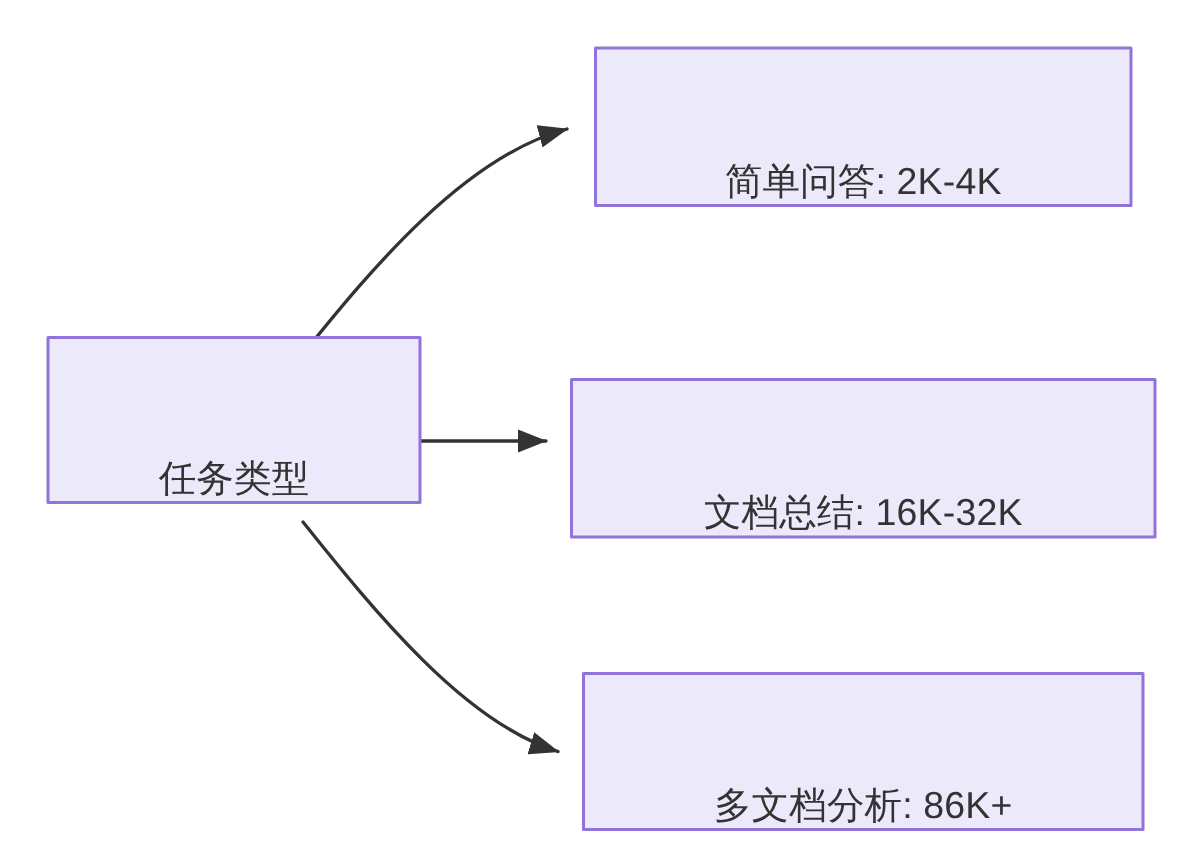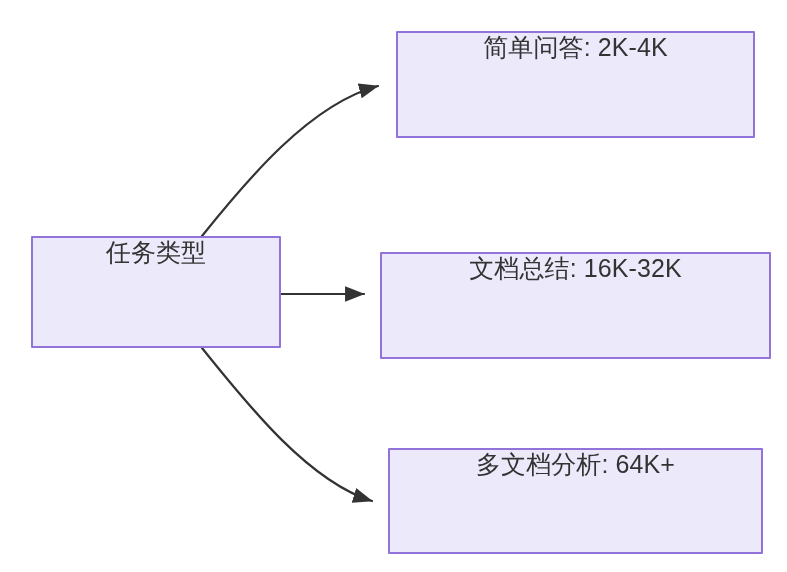--- a/index.html
+++ b/index.html
@@ -28,35 +28,35 @@
     height: 572px;
     pointer-events: none;
   }
   .node {
     position: absolute;
     box-sizing: border-box;
     background: #ece9fa;
     border: 2px solid #9173d9;
     border-radius: 1px;
     display: flex;
-    align-items: flex-start;
+    align-items: flex-end;
     justify-content: center;
     z-index: 2;
   }
   .node-label {
     color: #333333;
     font-size: 25px;
     line-height: 1.15;
     letter-spacing: 0.1px;
     white-space: nowrap;
     text-align: center;
     font-weight: 400;
   }
   
-  #node-root        { left: 31px;  top: 236px; width: 250px; height: 112px; }
+  #node-root        { left: 31px;  top: 224px; width: 250px; height: 112px; }
   #node-simple-qa   { left: 396px; top: 31px;  width: 359px; height: 107px; }
   #node-doc-summary { left: 380px; top: 252px; width: 391px; height: 107px; }
   #node-multi-doc   { left: 388px; top: 448px; width: 375px; height: 106px; }
 </style>
 </head>
 <body>
 
 <div id="diagram-canvas">
 
   <svg id="edge-layer" viewBox="0 0 787 572" width="787" height="572" xmlns="http://www.w3.org/2000/svg">
@@ -79,16 +79,16 @@
 
   <div class="node" id="node-simple-qa">
     <span class="node-label">简单问答: 2K-4K</span>
   </div>
 
   <div class="node" id="node-doc-summary">
     <span class="node-label">文档总结: 16K-32K</span>
   </div>
 
   <div class="node" id="node-multi-doc">
-    <span class="node-label">多文档分析: 64K+</span>
+    <span class="node-label">多文档分析: 86K+</span>
   </div>
 
 </div>
 
 </body></html>

